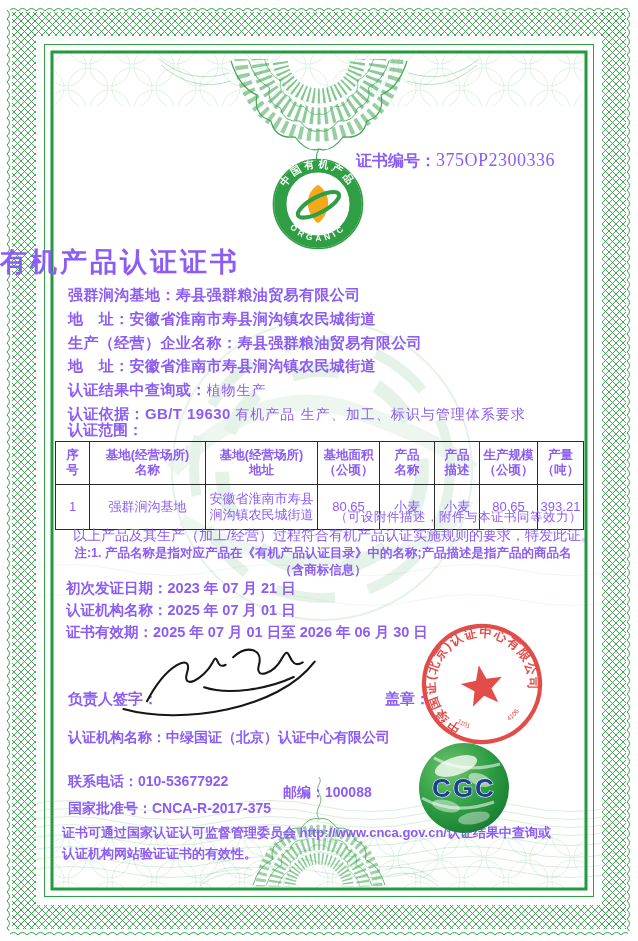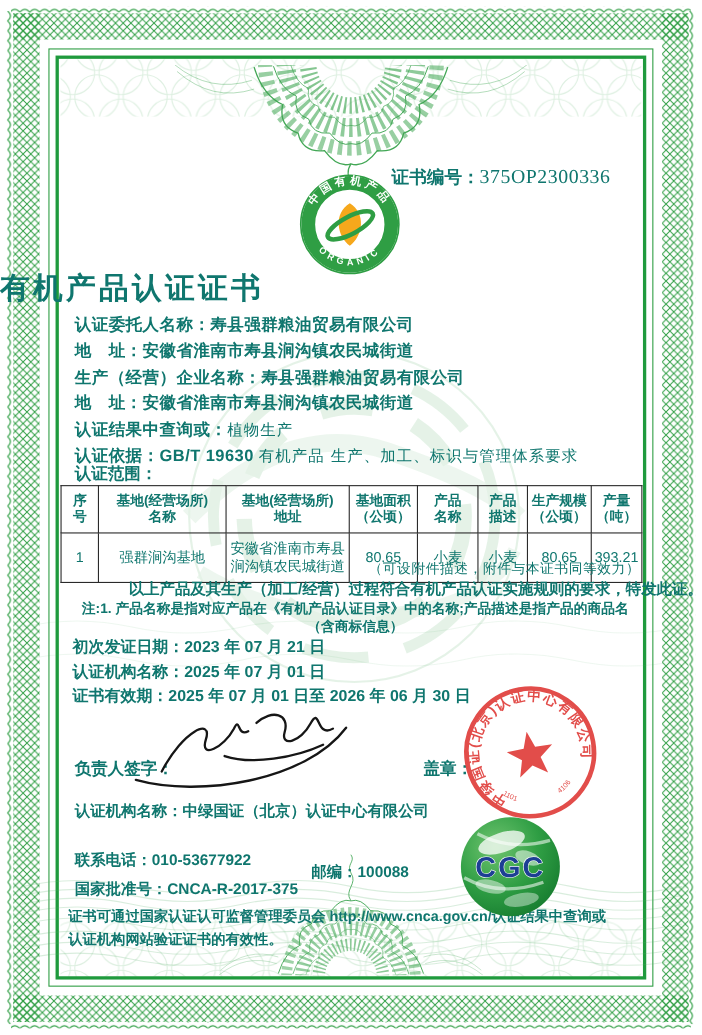--- a/index.html
+++ b/index.html
@@ -1,17 +1,17 @@
 <!DOCTYPE html>
 <html><head>
 <meta charset="utf-8">
 <style>
   html,body{margin:0;padding:0;background:#ffffff;}
   .cert{position:relative;width:638px;height:941px;background:#fff;overflow:hidden;
-        font-family:"Liberation Sans",sans-serif;color:#0f766e;}
+        font-family:"Liberation Sans",sans-serif;color:#8b5cf6;}
   .deco{position:absolute;left:0;top:0;z-index:0;}
   .content{position:absolute;left:0;top:0;width:638px;height:941px;z-index:2;}
 
   .certno{position:absolute;left:356px;top:150px;white-space:nowrap;}
   .certno .lbl{font-size:16px;font-weight:700;}
   .certno .num{font-family:"Liberation Serif","DejaVu Serif",serif;font-size:18px;letter-spacing:.5px;}
 
   .org-logo{position:absolute;left:272px;top:158px;}
 
   .title{position:absolute;left:0;top:244px;width:638px;
@@ -24,21 +24,21 @@
   .scope{position:absolute;left:68px;top:421px;font-size:15px;font-weight:700;}
 
   table.scope-tbl{position:absolute;left:55px;top:441px;width:528px;border-collapse:collapse;table-layout:fixed;}
   .scope-tbl th,.scope-tbl td{border:1px solid #2a2a2a;text-align:center;vertical-align:middle;
       white-space:pre-line;padding:1px 2px;}
   .scope-tbl th{font-size:12.5px;font-weight:700;line-height:15px;height:40px;}
   .scope-tbl td{font-size:13px;line-height:16px;height:42px;}
 
   .attach{position:absolute;right:56px;top:509px;font-family:"DejaVu Serif","Liberation Serif",serif;
           font-size:12.5px;letter-spacing:.5px;}
-  .statement{position:absolute;left:73px;top:527px;font-size:14px;font-weight:700;white-space:nowrap;margin-left:44px;}
+  .statement{position:absolute;left:73px;top:527px;font-size:14px;font-weight:400;white-space:nowrap;}
   .note{position:absolute;left:62px;top:545px;width:522px;font-size:12.5px;font-weight:600;
         line-height:16.5px;white-space:pre-line;text-align:center;}
   .dline{position:absolute;left:66px;font-size:14.5px;font-weight:700;white-space:nowrap;}
   .d1{top:579px}.d2{top:601px}.d3{top:623px}
 
   .sig-label{position:absolute;left:68px;top:690px;font-size:15px;font-weight:700;}
   .stamp-label{position:absolute;left:385px;top:690px;font-size:15px;font-weight:700;}
   .signature{position:absolute;left:108px;top:638px;z-index:3;}
 
   .iline{position:absolute;left:68px;font-size:14px;font-weight:700;white-space:nowrap;}
@@ -179,21 +179,21 @@
       <text font-size="9" font-weight="bold" fill="#ffffff" letter-spacing="4" text-anchor="middle" font-family="Liberation Sans, sans-serif">
         <textPath href="#lob" startOffset="50%">ORGANIC</textPath>
       </text>
       <path d="M0,-21 C8,-16 11.5,-8 11,0 C10.5,9 6,16.5 0,21 C-6,16.5 -10.5,9 -11,0 C-11.5,-8 -8,-16 0,-21 Z" fill="#f6a81c"></path>
       <ellipse rx="25" ry="8.5" cy="1" transform="rotate(-28)" fill="none" stroke="#2f9e44" stroke-width="4.5"></ellipse>
     </svg>
 
     <div class="title">有机产品认证证书</div>
 
     <div class="fields">
-      <div class="fline"><span>认证委托人名称：</span><span>寿县强群粮油贸易有限公司</span></div>
+      <div class="fline"><span>强群涧沟基地：</span><span>寿县强群粮油贸易有限公司</span></div>
       <div class="fline"><span>地　址：</span><span>安徽省淮南市寿县涧沟镇农民城街道</span></div>
       <div class="fline"><span>生产（经营）企业名称：</span><span>寿县强群粮油贸易有限公司</span></div>
       <div class="fline"><span>地　址：</span><span>安徽省淮南市寿县涧沟镇农民城街道</span></div>
       <div class="fline"><span>认证结果中查询或：</span><span class="kai">植物生产</span></div>
       <div class="fline"><span>认证依据：</span><span>GB/T 19630 </span><span class="kai">有机产品 生产、加工、标识与管理体系要求</span></div>
     </div>
 
     <div class="scope">认证范围：</div>
 
     <table class="scope-tbl">

